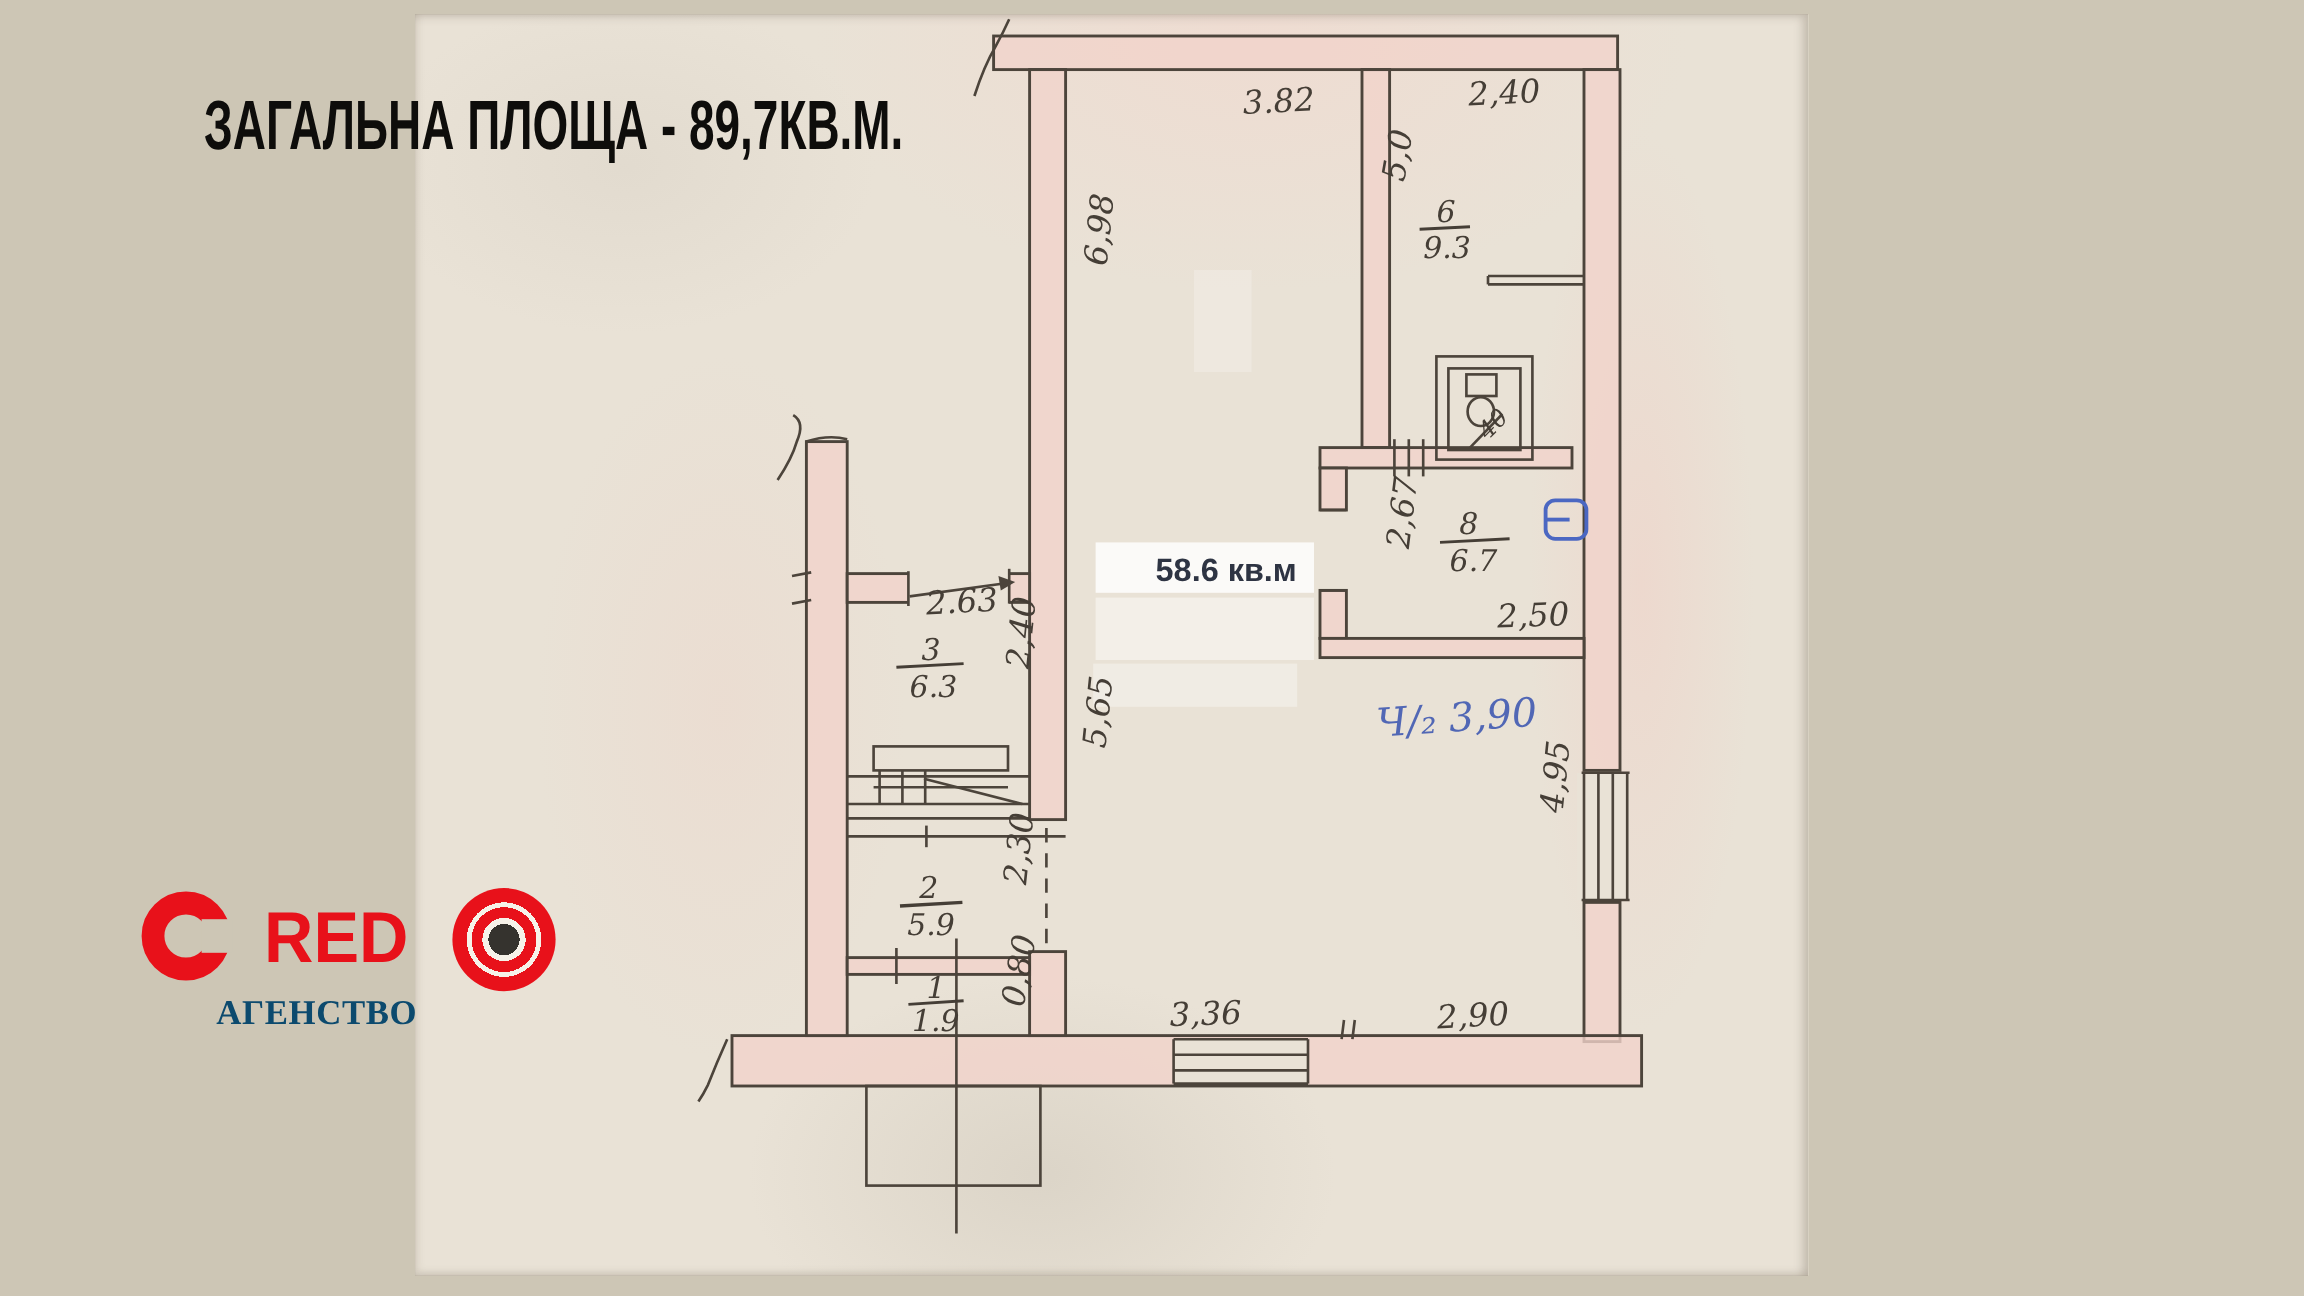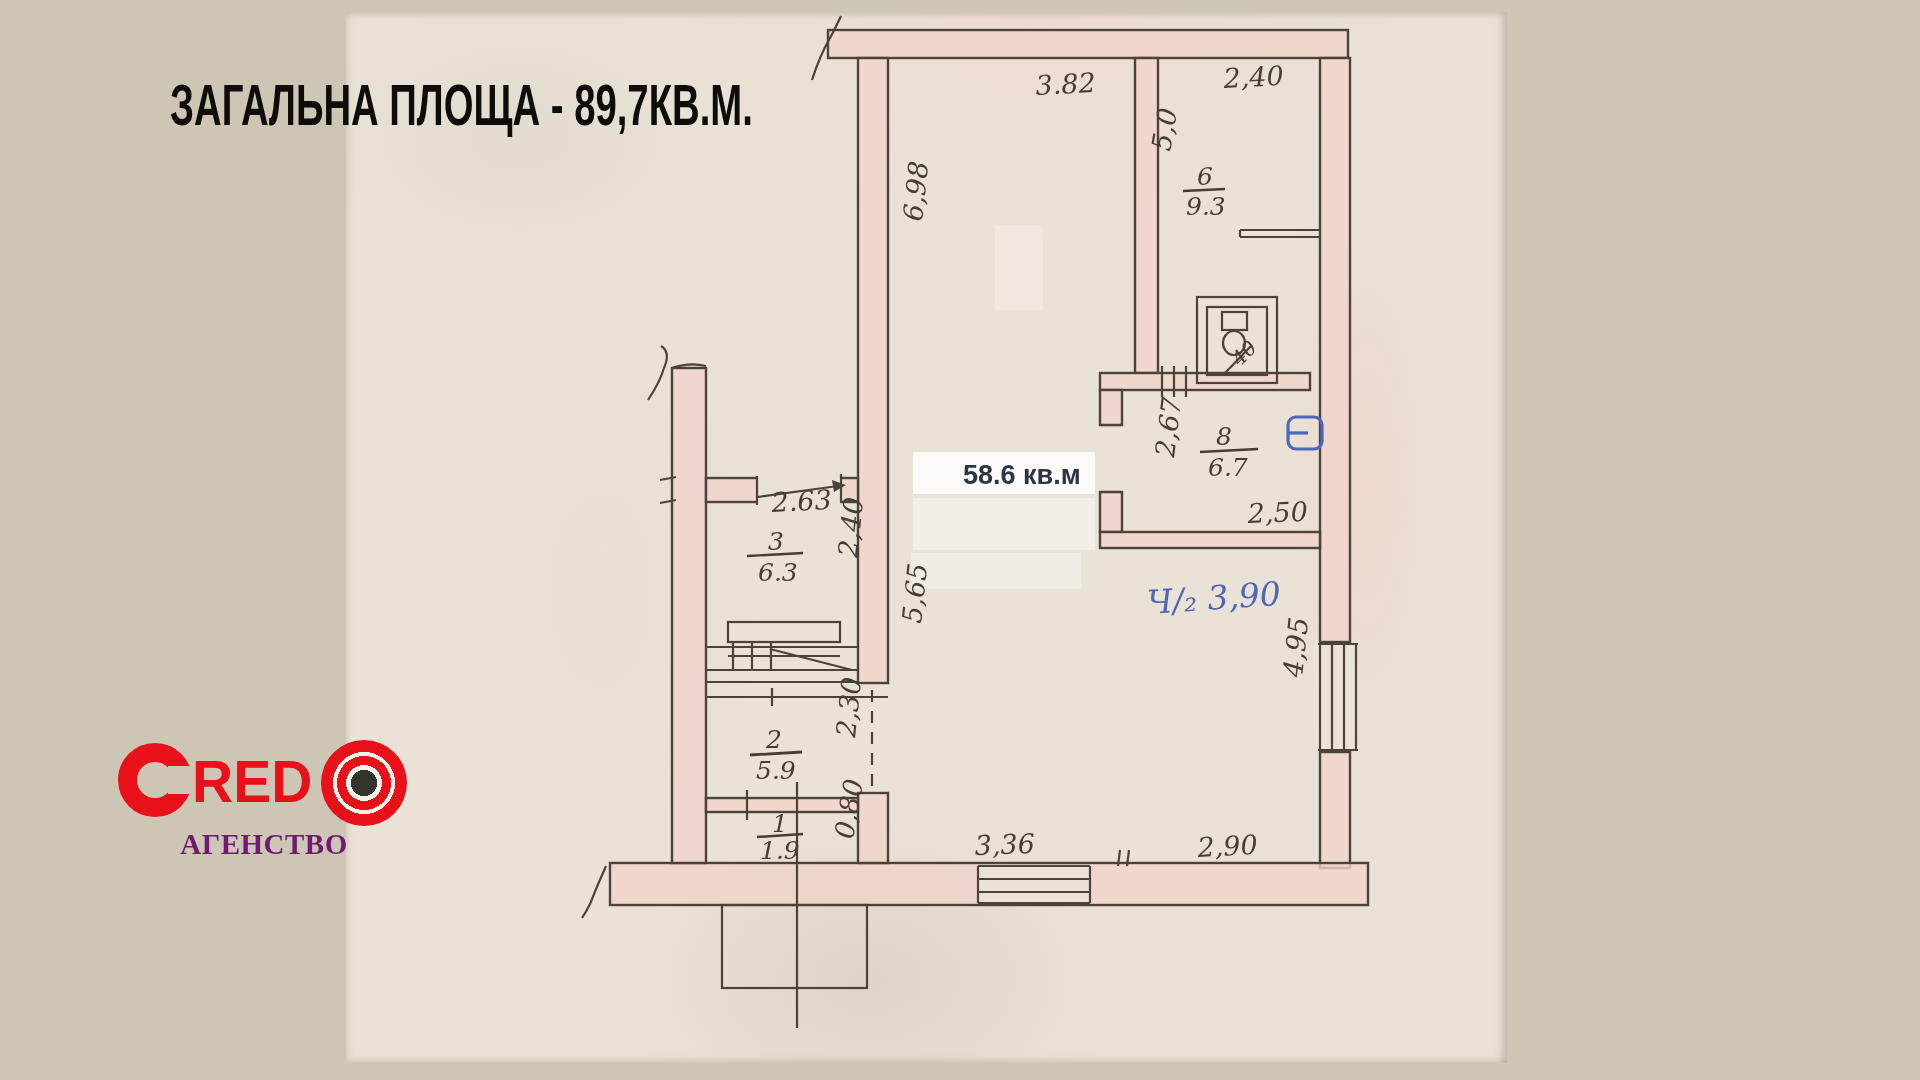--- a/index.html
+++ b/index.html
@@ -26,32 +26,32 @@
   .title{
     position:absolute;left:170px;top:76px;
     font-weight:700;font-size:58px;color:#0e0d0b;line-height:1;
     letter-spacing:0px;white-space:nowrap;
     transform:scaleX(.66);transform-origin:left top;
     font-family:"Liberation Sans",sans-serif;
   }
 
   
   .logo{position:absolute;left:118px;top:740px;width:300px;}
-  .logo-row{display:flex;align-items:flex-start;height:86px;}
+  .logo-row{display:flex;align-items:flex-start;height:86px;gap:28px;}
   .c-ring{position:relative;width:74px;height:74px;border-radius:50%;
     border:19px solid var(--red);box-sizing:border-box;margin-top:3px;flex:0 0 auto;}
   .c-gap{position:absolute;top:50%;right:-21px;width:26px;height:28px;
     background:#cdc6b5;transform:translateY(-50%);}
   .red-text{font-weight:700;font-size:60px;color:var(--red);line-height:1;
     margin:12px 0 0 0;transform:scaleX(.95);transform-origin:left top;
     font-family:"Liberation Sans",sans-serif;}
   .bullseye{width:86px;height:86px;border-radius:50%;margin-left:2px;flex:0 0 auto;
     background:radial-gradient(circle,#35332e 0 13px,#f6f2e9 13px 18px,#e8111a 18px 27px,#f6f2e9 27px 31px,#e8111a 31px 43px);}
   .logo-sub{width:292px;text-align:center;font-family:"Liberation Serif",serif;
-    font-weight:700;font-size:29px;line-height:33px;color:#701a75;
+    font-weight:700;font-size:29px;line-height:33px;color:#0c4a6e;
     letter-spacing:.5px;margin-top:2px;}
 
   
   svg.plan{position:absolute;left:0;top:0;width:1920px;height:1080px;}
   .hw{font-family:"DejaVu Serif",serif;font-style:italic;font-size:27px;fill:#453e36;}
   .hw-sm{font-family:"DejaVu Serif",serif;font-style:italic;font-size:20px;fill:#453e36;}
   .hw-num{font-family:"DejaVu Serif",serif;font-style:italic;font-size:25px;fill:#453e36;}
   .pr{font-family:"Liberation Sans",sans-serif;font-weight:700;font-size:27px;fill:#2e3443;}
   .bl{font-family:"DejaVu Serif",serif;font-style:italic;font-size:33px;fill:#5167b5;}
 </style>

